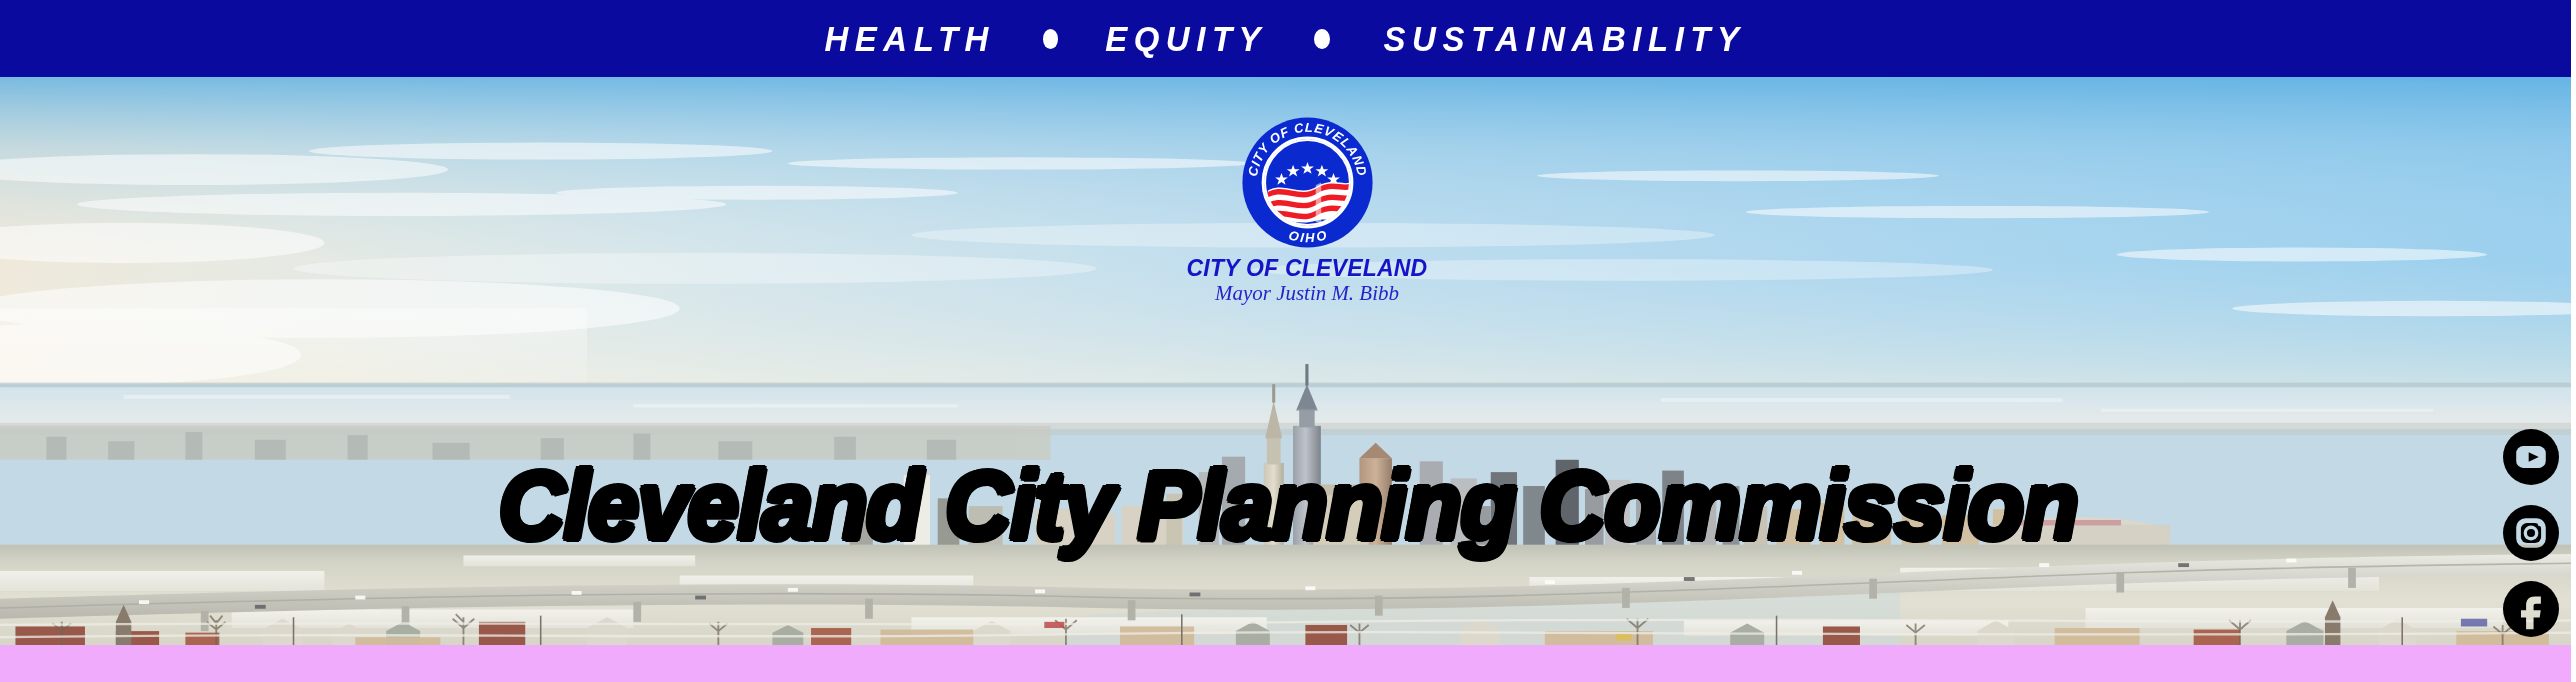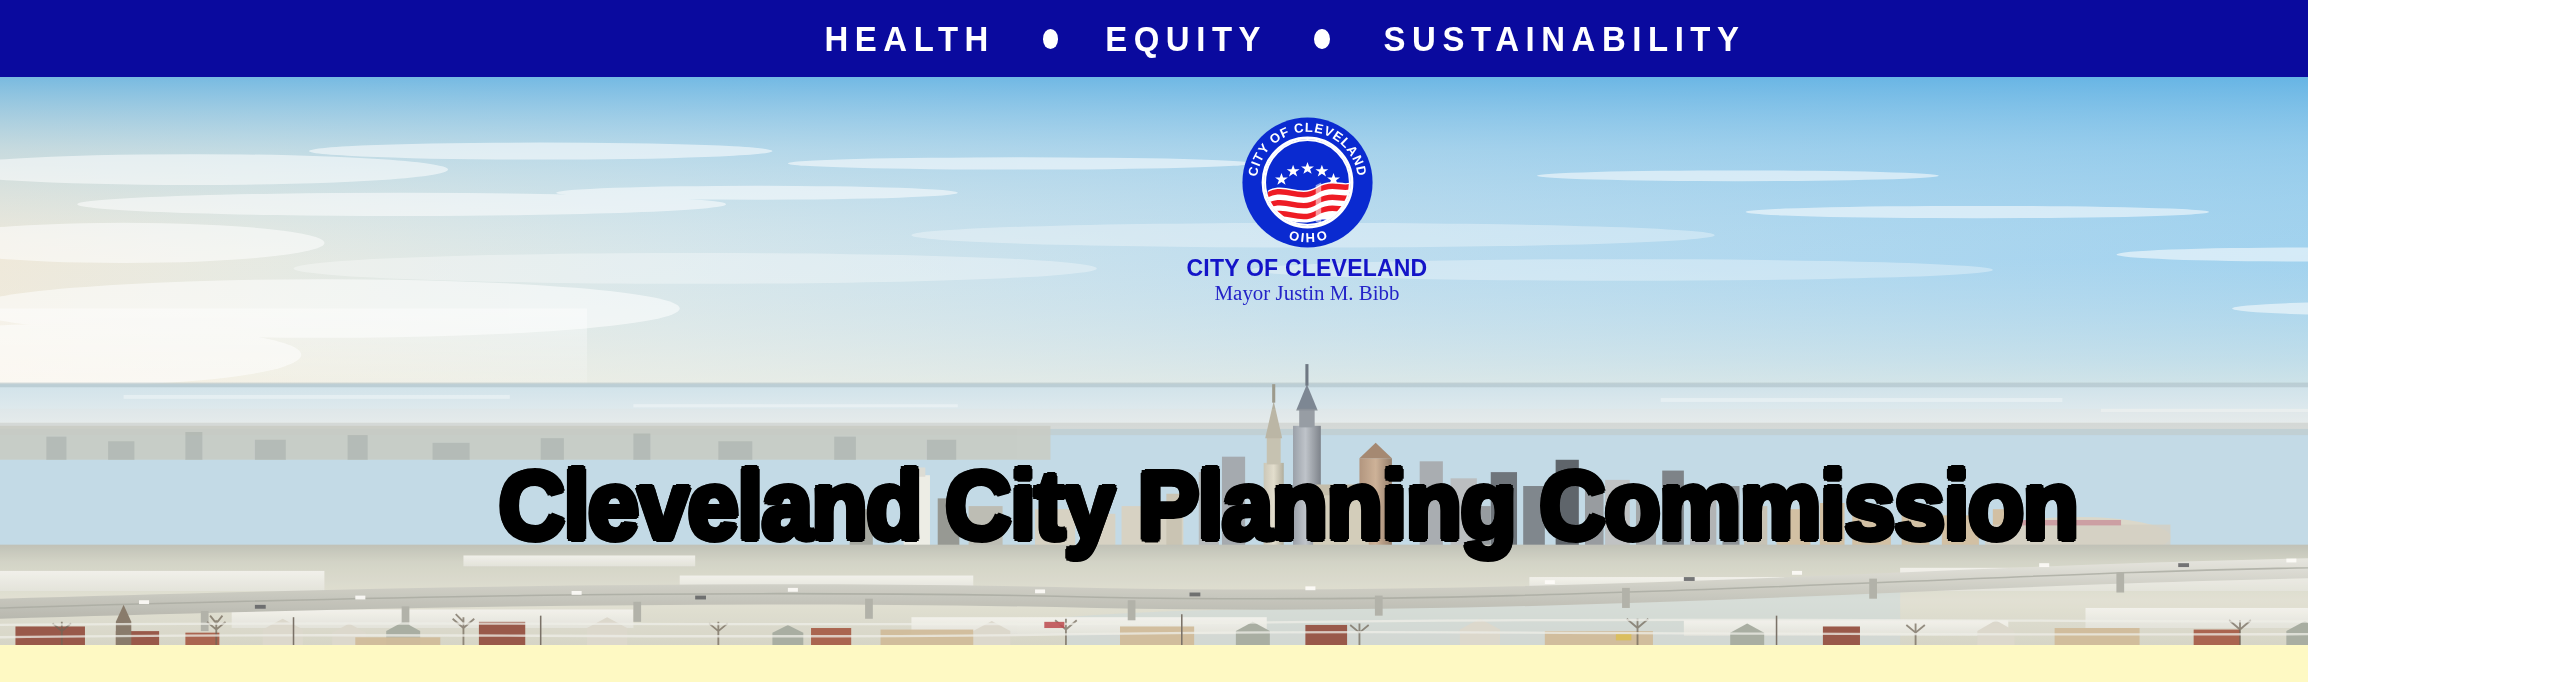--- a/index.html
+++ b/index.html
@@ -1,24 +1,25 @@
 <!DOCTYPE html>
 <html style="font-size:12.4px"><head>
 <meta charset="utf-8">
 <title>Cleveland City Planning Commission</title>
 <style>
   html,body{margin:0;padding:0;background:#ffffff;}
   body{font-family:"Liberation Sans",sans-serif;}
 
   #page{
     position:relative;
-    width:2308px;
+    width:2571px;
     height:682px;
-    background:#fef9c3;
+    background:#f0abfc;
     overflow:hidden;
+    font-style:italic;
   }
 
   
   #banner{
     position:absolute;
     left:0; top:0;
     width:2576px; height:77px;
     background:#0a0a9e;
     display:flex;
     align-items:center;

